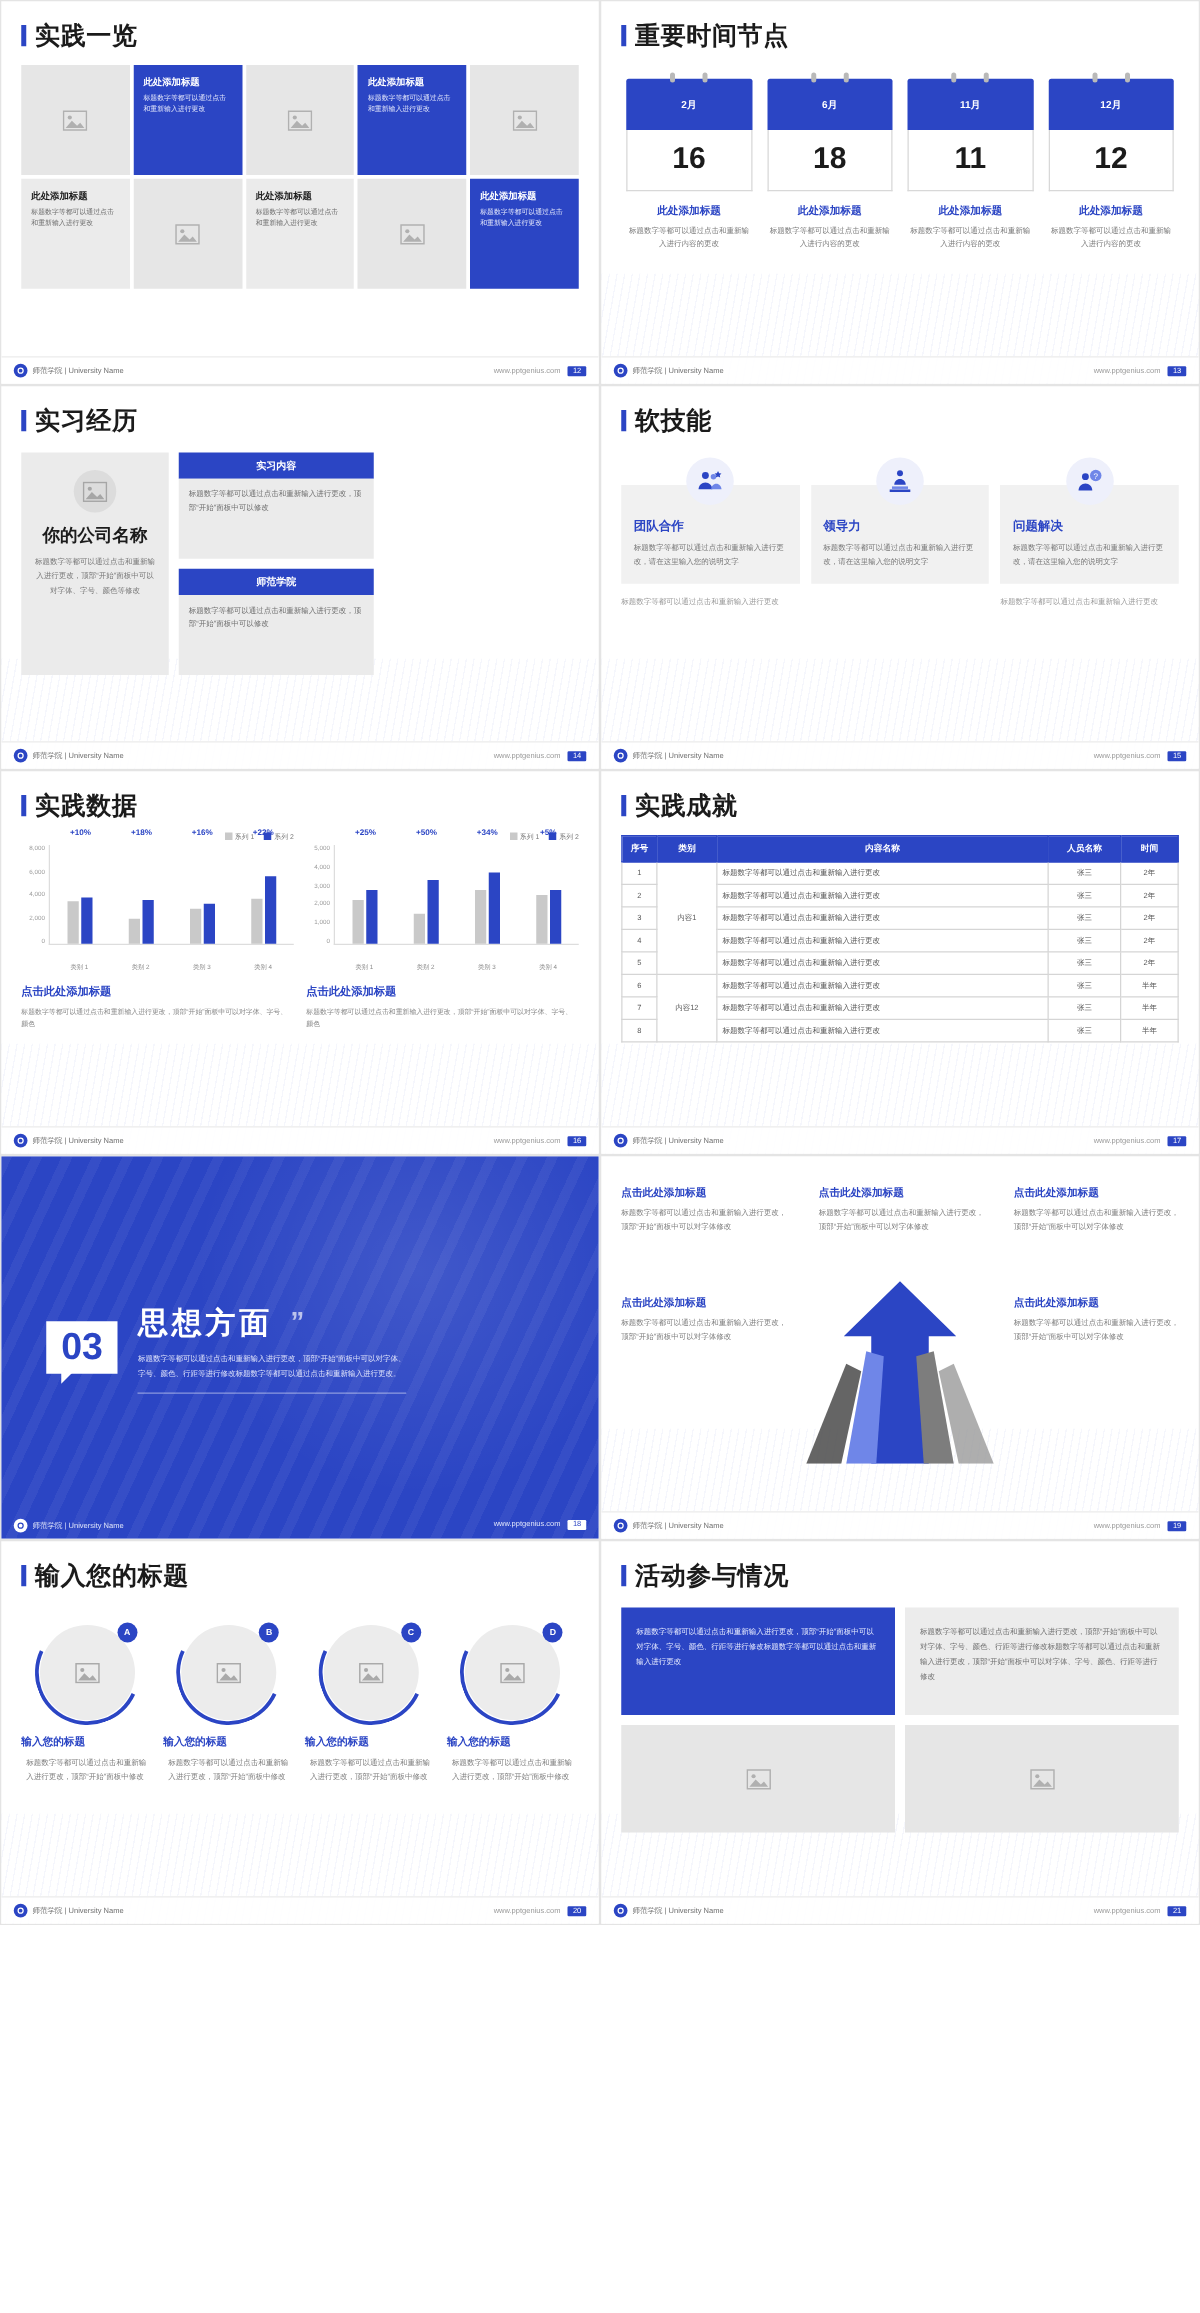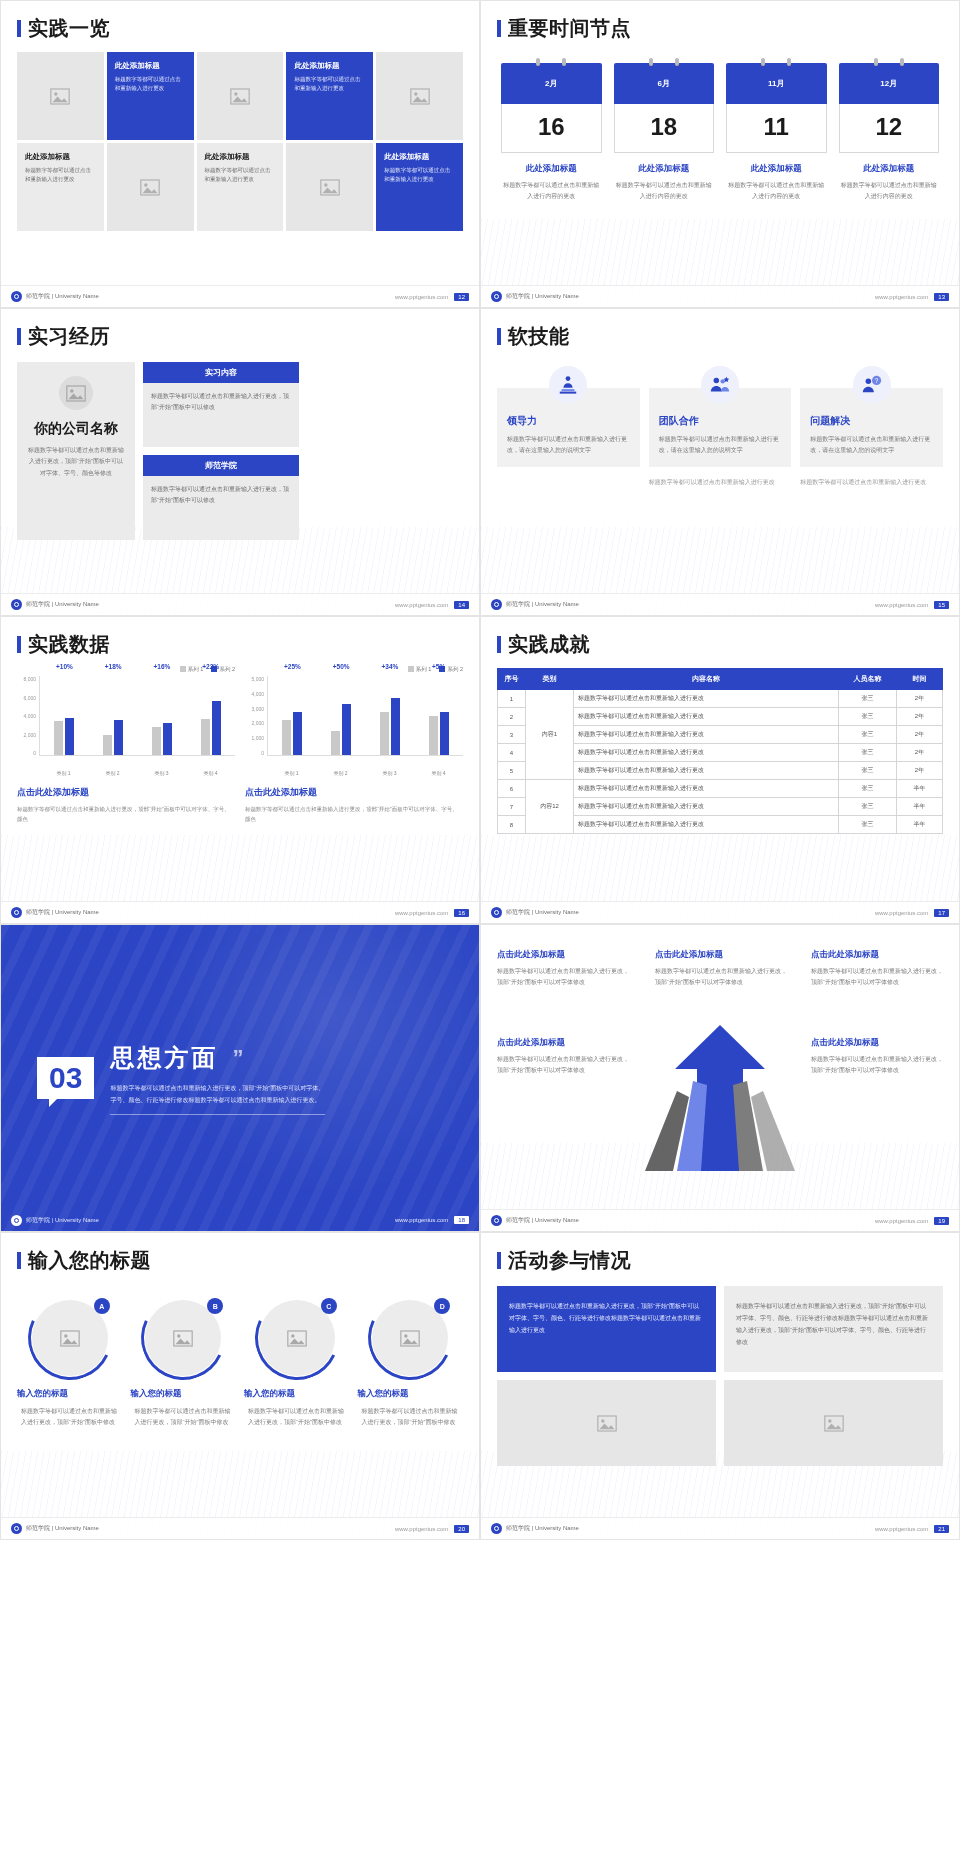--- a/index.html
+++ b/index.html
@@ -375,47 +375,47 @@
     <div class="bg-wave"></div>
     <div class="slide-inner">
       <div class="head">
         <span class="bar"></span>
         <span class="title">软技能</span>
       </div>
       <div class="skills">
         <div class="sk">
           <div class="sk-icon">
             <svg viewBox="0 0 24 24" width="22" height="22">
-                <circle cx="12" cy="5" r="2.6" fill="#2b45c4"></circle>
-                <path d="M7 15c0-2.8 2.2-5 5-5s5 2.2 5 5z" fill="#2b45c4"></path>
-                <rect x="5" y="16.5" width="14" height="2.2" fill="#6f86e8"></rect>
-                <rect x="3" y="19.2" width="18" height="2.2" fill="#2b45c4"></rect>
-              </svg>
-          </div>
-          <div class="sk-card">
-            <h4>领导力</h4>
-            <p>标题数字等都可以通过点击和重新输入进行更改，请在这里输入您的说明文字</p>
-          </div>
-          <div class="sk-note"></div>
-        </div>
-        <div class="sk">
-          <div class="sk-icon">
-            <svg viewBox="0 0 24 24" width="22" height="22">
                 <circle cx="8" cy="7" r="3" fill="#2b45c4"></circle>
                 <circle cx="15" cy="8" r="2.4" fill="#6f86e8"></circle>
                 <path d="M2 19c0-3.3 2.7-6 6-6s6 2.7 6 6z" fill="#2b45c4"></path>
                 <path d="M13 19c0-2.6 2-4.8 4.5-4.8S22 16.4 22 19z" fill="#6f86e8"></path>
                 <path d="M19 3l1 2 2 .3-1.5 1.4.4 2.1L19 7.8 17.1 8.8l.4-2.1L16 5.3 18 5z" fill="#2b45c4"></path>
               </svg>
           </div>
           <div class="sk-card">
             <h4>团队合作</h4>
             <p>标题数字等都可以通过点击和重新输入进行更改，请在这里输入您的说明文字</p>
           </div>
           <div class="sk-note">标题数字等都可以通过点击和重新输入进行更改</div>
+        </div>
+        <div class="sk">
+          <div class="sk-icon">
+            <svg viewBox="0 0 24 24" width="22" height="22">
+                <circle cx="12" cy="5" r="2.6" fill="#2b45c4"></circle>
+                <path d="M7 15c0-2.8 2.2-5 5-5s5 2.2 5 5z" fill="#2b45c4"></path>
+                <rect x="5" y="16.5" width="14" height="2.2" fill="#6f86e8"></rect>
+                <rect x="3" y="19.2" width="18" height="2.2" fill="#2b45c4"></rect>
+              </svg>
+          </div>
+          <div class="sk-card">
+            <h4>领导力</h4>
+            <p>标题数字等都可以通过点击和重新输入进行更改，请在这里输入您的说明文字</p>
+          </div>
+          <div class="sk-note"></div>
         </div>
         <div class="sk">
           <div class="sk-icon">
             <svg viewBox="0 0 24 24" width="22" height="22">
                 <circle cx="8" cy="8" r="3" fill="#2b45c4"></circle>
                 <path d="M2 20c0-3.3 2.7-6 6-6s6 2.7 6 6z" fill="#2b45c4"></path>
                 <circle cx="17" cy="7" r="5" fill="#6f86e8"></circle>
                 <text x="17" y="10.2" font-size="7" fill="#fff" text-anchor="middle" font-family="Liberation Sans">?</text>
               </svg>
           </div>

